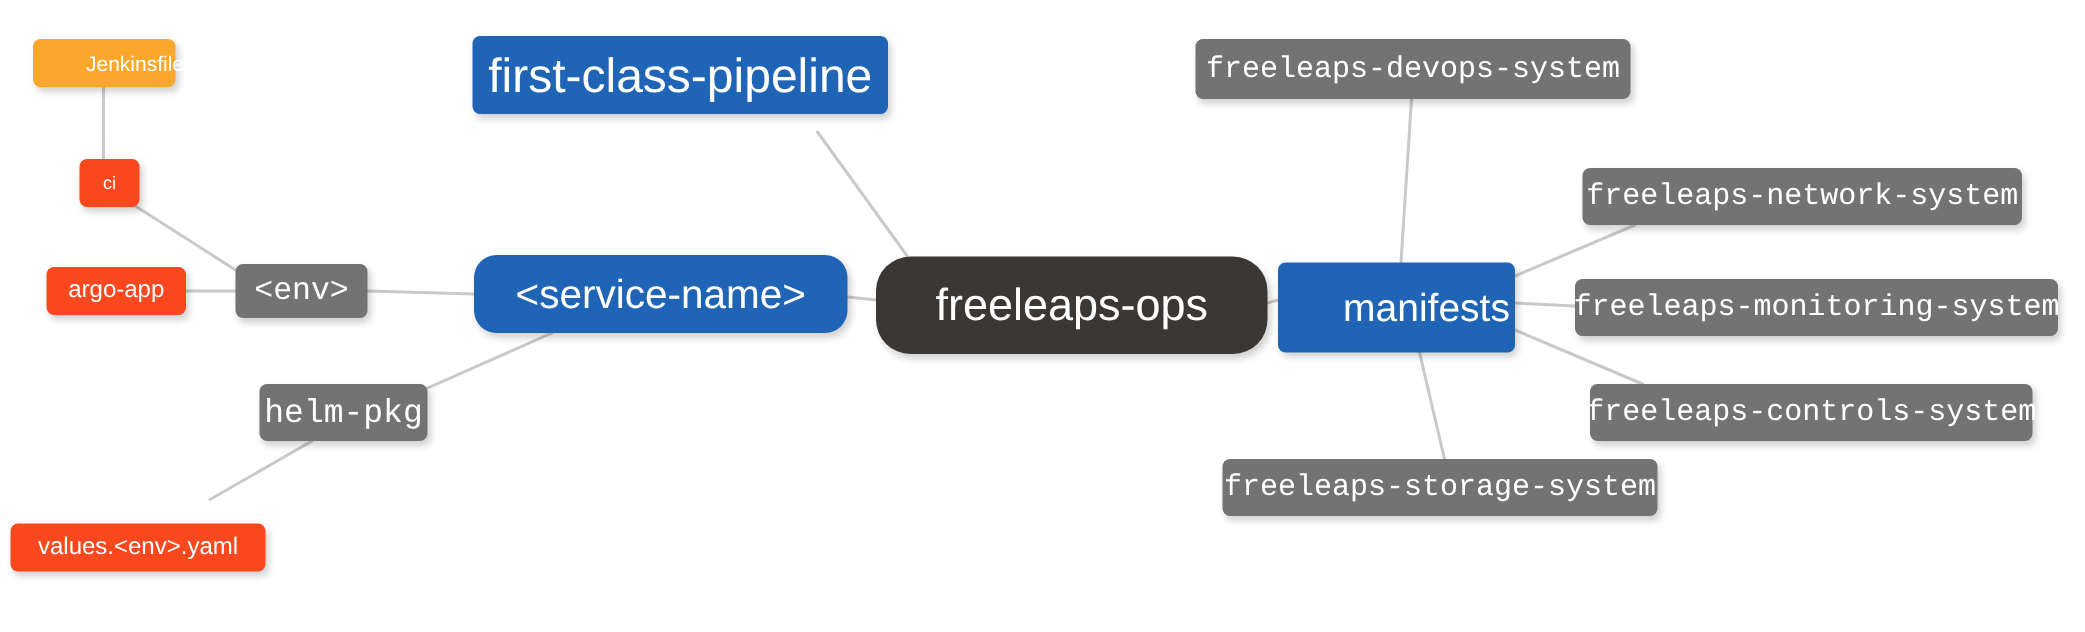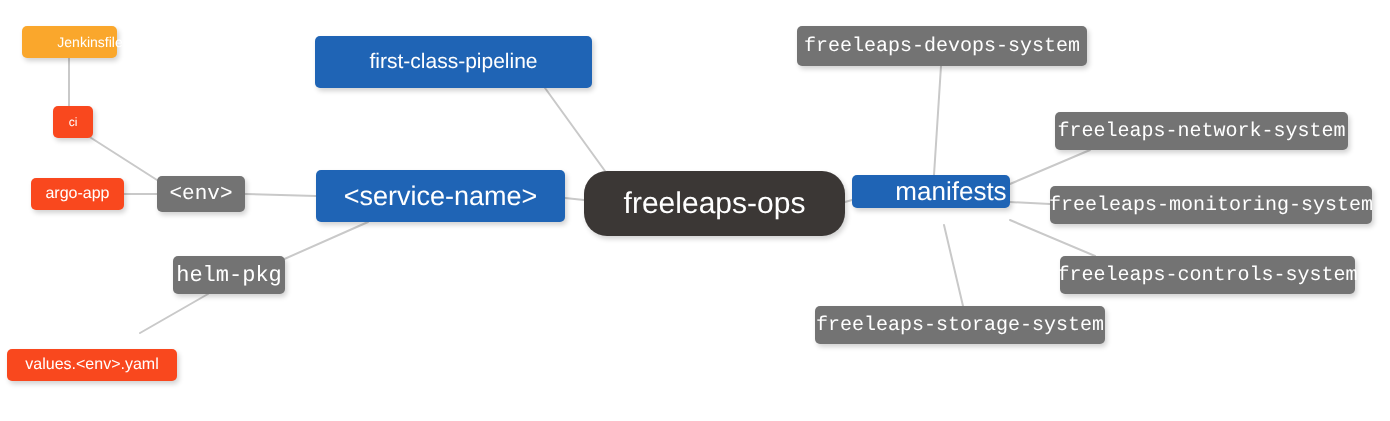--- a/index.html
+++ b/index.html
@@ -56,23 +56,23 @@
       <line x1="69" y1="106" x2="69" y2="58" stroke="#c9c9c9" stroke-width="2" stroke-linecap="round"></line>
       <line x1="208" y1="294" x2="140" y2="333" stroke="#c9c9c9" stroke-width="2" stroke-linecap="round"></line>
       <line x1="934" y1="175" x2="941" y2="66" stroke="#c9c9c9" stroke-width="2" stroke-linecap="round"></line>
       <line x1="1010" y1="184" x2="1090" y2="150" stroke="#c9c9c9" stroke-width="2" stroke-linecap="round"></line>
       <line x1="1010" y1="202" x2="1050" y2="204" stroke="#c9c9c9" stroke-width="2" stroke-linecap="round"></line>
       <line x1="1010" y1="220" x2="1095" y2="256" stroke="#c9c9c9" stroke-width="2" stroke-linecap="round"></line>
       <line x1="944" y1="225" x2="963" y2="306" stroke="#c9c9c9" stroke-width="2" stroke-linecap="round"></line>
     </svg>
   <div id="node-layer">
       <div class="node node-root" style="left: 584px; top: 171px; width: 261px; height: 65px; font-size: 30px;">freeleaps-ops</div>
-      <div class="node node-blue" style="left: 315px; top: 36px; width: 277px; height: 52px; font-size: 21px;">first-class-pipeline</div>
-      <div class="node node-blue" style="left: 316px; top: 170px; width: 249px; height: 52px; font-size: 27px;">&lt;service-name&gt;</div>
-      <div class="node node-blue" style="left: 852px; top: 175px; width: 158px; height: 33px; font-size: 26px; padding-left: 40px;">manifests</div>
+      <div class="node node-blue" style="left: 315px; top: 24px; width: 277px; height: 52px; font-size: 32px;">first-class-pipeline</div>
+      <div class="node node-blue" style="left: 316px; top: 170px; width: 249px; height: 52px; font-size: 27px; border-radius: 15px;">&lt;service-name&gt;</div>
+      <div class="node node-blue" style="left: 852px; top: 175px; width: 158px; height: 60px; font-size: 26px; padding-left: 40px;">manifests</div>
       <div class="node node-green" style="left: 157px; top: 176px; width: 88px; height: 36px; font-size: 21px;">&lt;env&gt;</div>
       <div class="node node-green" style="left: 152px; top: 256px; width: 112px; height: 38px; font-size: 22px; margin-left: 21px;">helm-pkg</div>
       <div class="node node-orange" style="left: 22px; top: 26px; width: 95px; height: 32px; font-size: 14px; padding-left: 41px;">Jenkinsfile</div>
       <div class="node node-red" style="left: 53px; top: 106px; width: 40px; height: 32px; font-size: 12px;">ci</div>
       <div class="node node-red" style="left: 31px; top: 178px; width: 93px; height: 32px; font-size: 16px;">argo-app</div>
       <div class="node node-red" style="left: 7px; top: 349px; width: 170px; height: 32px; font-size: 16px;">values.&lt;env&gt;.yaml</div>
       <div class="node node-green" style="left: 797px; top: 26px; width: 290px; height: 40px; font-size: 20px;">freeleaps-devops-system</div>
       <div class="node node-green" style="left: 1055px; top: 112px; width: 293px; height: 38px; font-size: 20px;">freeleaps-network-system</div>
       <div class="node node-green" style="left: 1050px; top: 186px; width: 322px; height: 38px; font-size: 20px;">freeleaps-monitoring-system</div>
       <div class="node node-green" style="left: 1060px; top: 256px; width: 295px; height: 38px; font-size: 20px;">freeleaps-controls-system</div>

